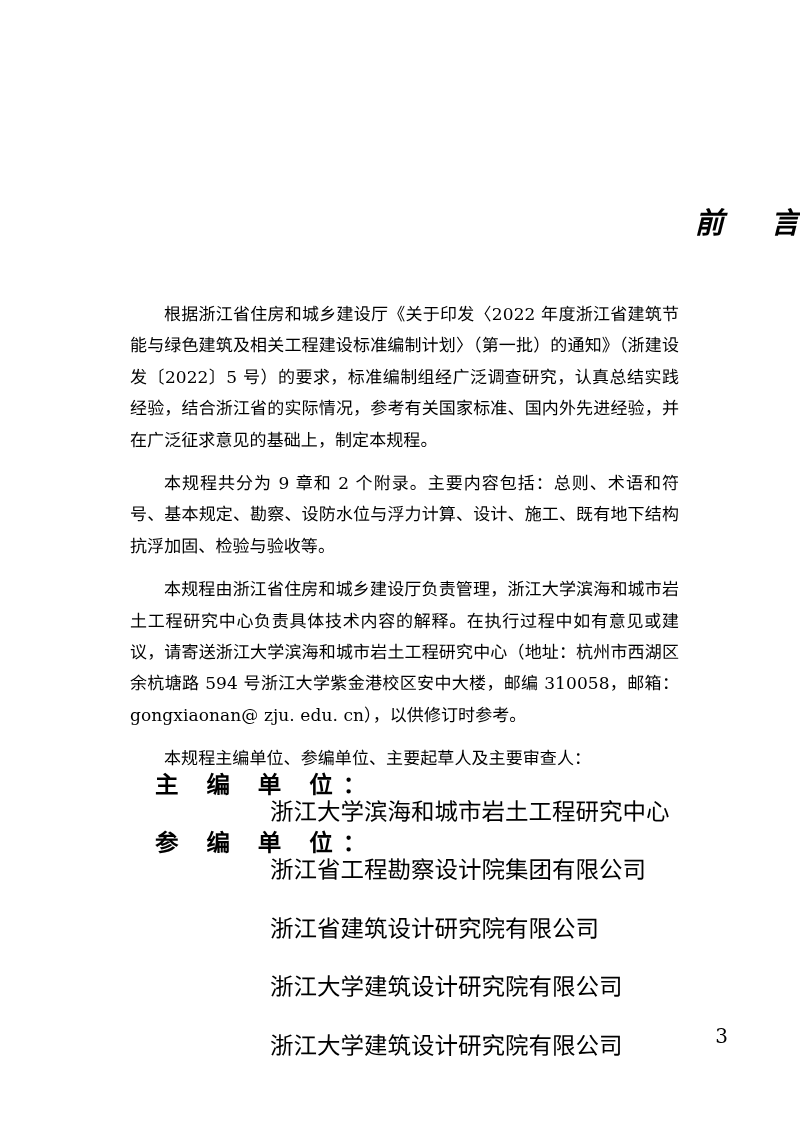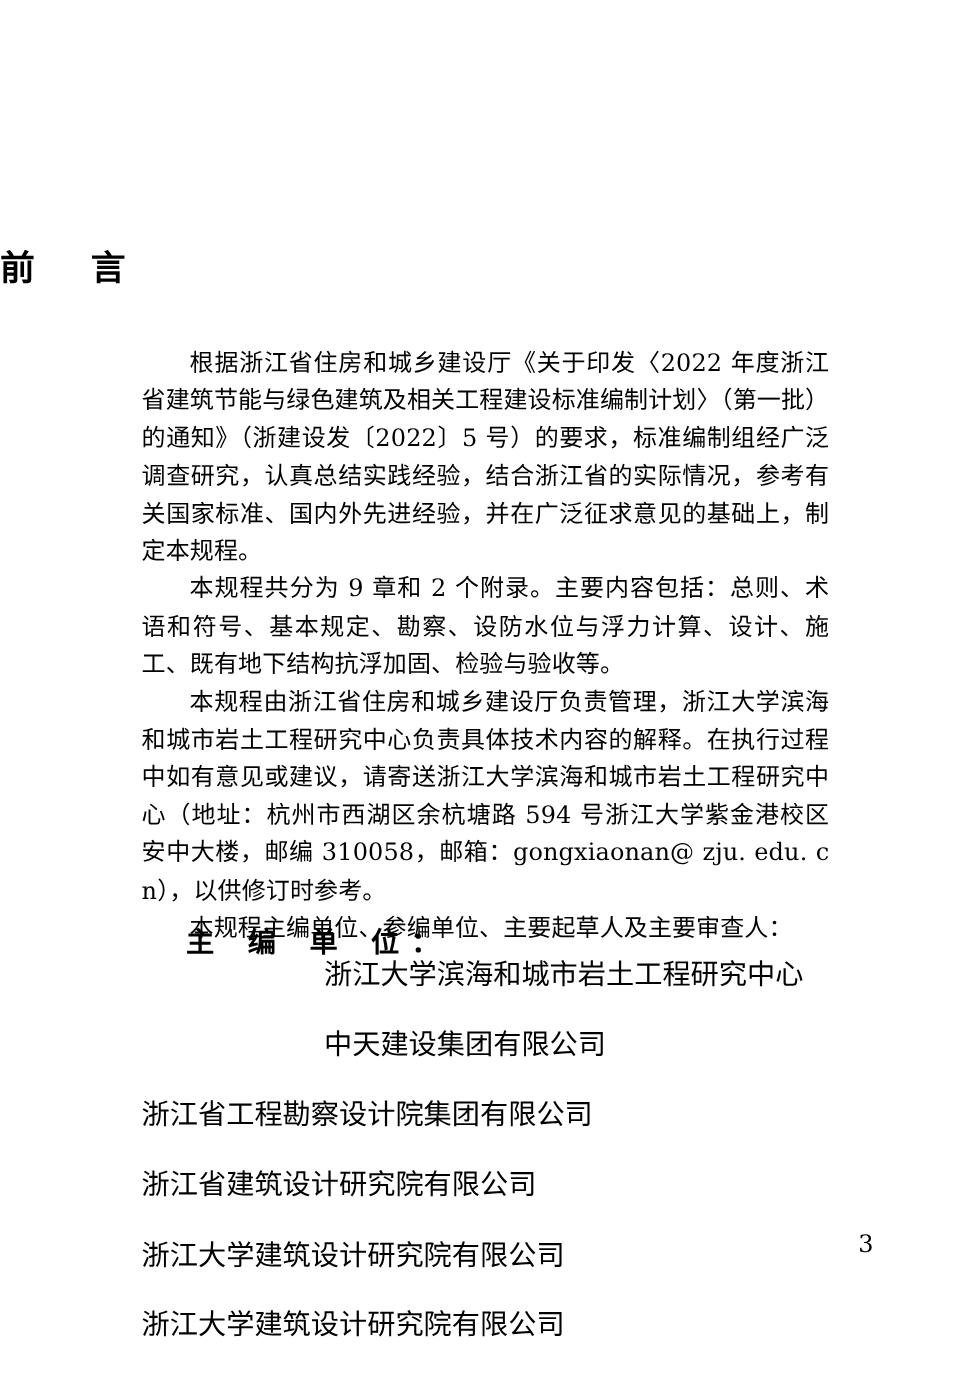--- a/index.html
+++ b/index.html
@@ -25,44 +25,45 @@
     height: 1145px;
     background: #ffffff;
   }
 
   
   .doc-title {
     position: absolute;
     top: 190px;
     left: 0;
     width: 800px;
-    text-align: left;
+    text-align: right;
     font-family: "DejaVu Sans", "Liberation Sans", sans-serif;
     font-size: 29px;
     font-weight: 700;
     letter-spacing: 0.02em;
     color: #000;
     line-height: 1;
+    font-style: italic;
   }
   .doc-title .gap {
     display: inline-block;
     width: 46px;
   }
 
   
   .body-block {
     position: absolute;
     top: 287px;
     left: 118px;
     width: 573px;
   }
 
   p.para {
-    margin: 0;
-    font-size: 20px;
+    margin: 12px;
+    font-size: 17px;
     line-height: 31.4px;
     text-align: justify;
     text-align-last: left;
     text-justify: inter-character;
     text-indent: 2em;
     letter-spacing: 0.005em;
     word-break: break-all;
   }
 
   
@@ -127,25 +128,25 @@
     <p class="para">本规程由浙江省住房和城乡建设厅负责管理，浙江大学滨海和城市岩土工程研究中心负责具体技术内容的解释。在执行过程中如有意见或建议，请寄送浙江大学滨海和城市岩土工程研究中心（地址：杭州市西湖区余杭塘路 594 号浙江大学紫金港校区安中大楼，邮编 310058，邮箱：gongxiaonan@ zju. edu. cn），以供修订时参考。</p>
     <p class="para">本规程主编单位、参编单位、主要起草人及主要审查人：</p>
   </div>
 
   <div class="credits">
 
     <div class="credit-row">
       <div class="credit-label"><span>主 编 单 位</span><span class="colon">：</span></div>
       <div class="credit-values">
         <div>浙江大学滨海和城市岩土工程研究中心</div>
-        <div>中天建设集团有限公司</div>
       </div>
     </div>
 
     <div class="credit-row">
+      <div class="credit-label"><span>参 编 单 位</span><span class="colon">：</span></div>
       <div class="credit-values">
         <div>浙江省工程勘察设计院集团有限公司</div>
         <div>浙江省建筑设计研究院有限公司</div>
         <div>浙江大学建筑设计研究院有限公司</div>
         <div>浙江大学建筑设计研究院有限公司</div>
       </div>
     </div>
 
   </div>
 

